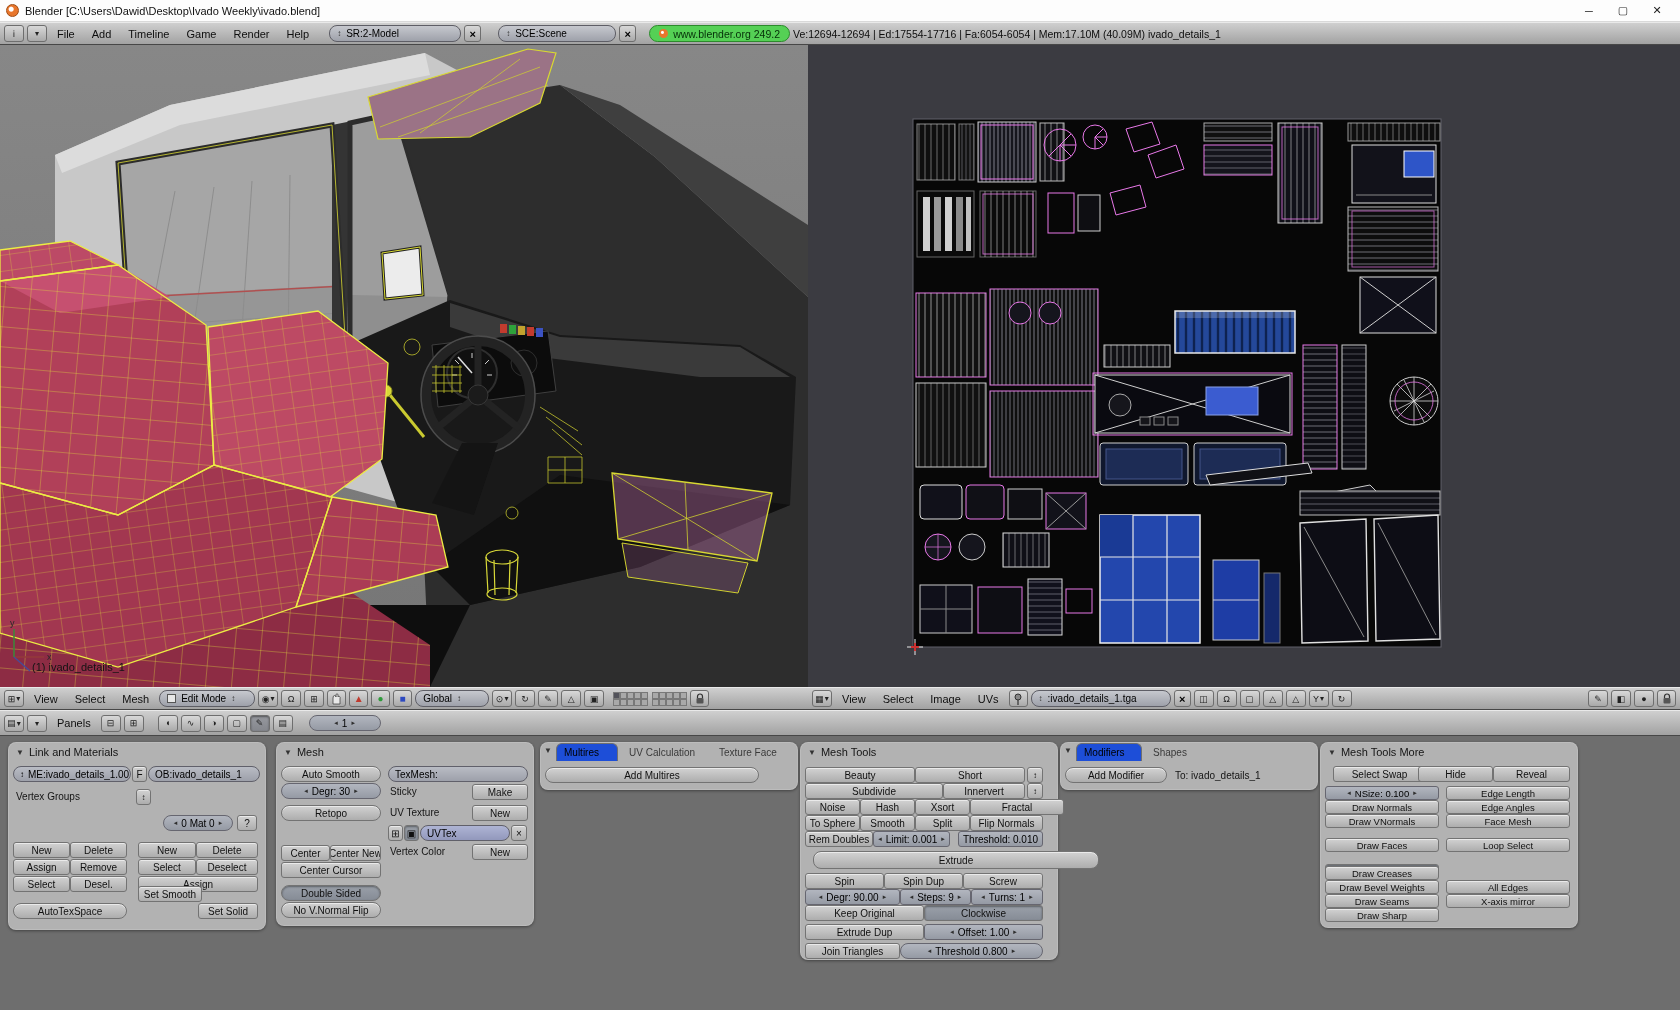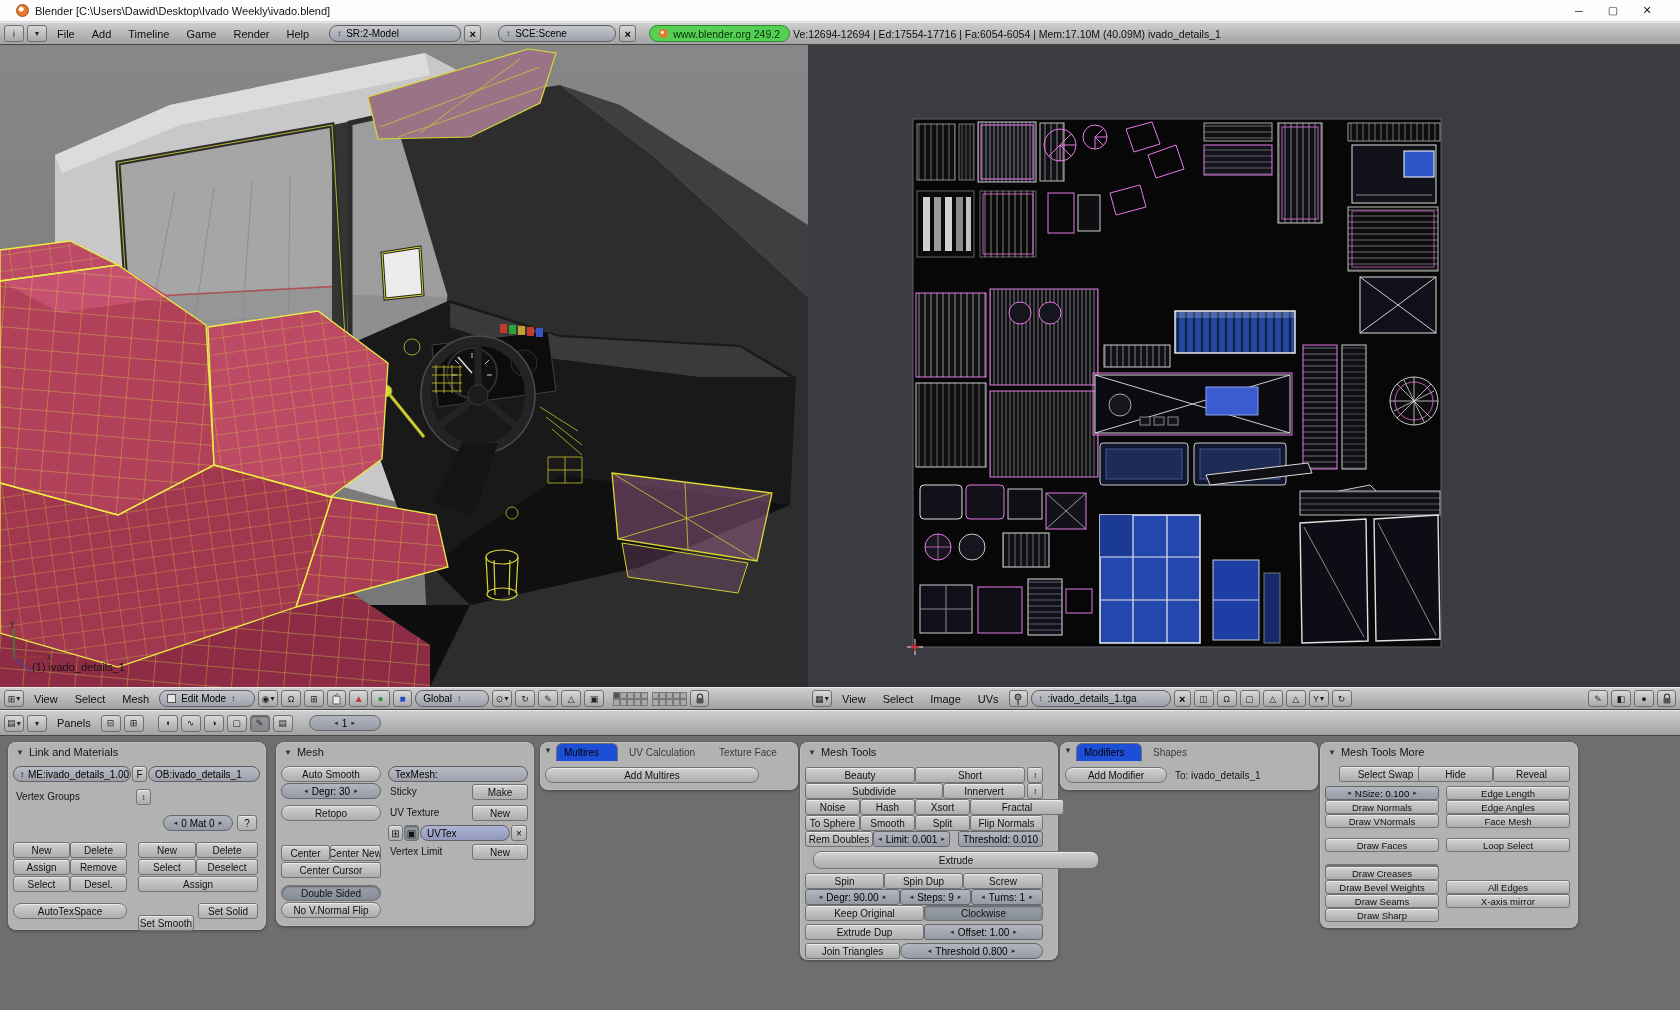--- a/index.html
+++ b/index.html
@@ -1,19 +1,19 @@
 <!DOCTYPE html>
 <html><head>
 <meta charset="utf-8">
 <style>
 *{margin:0;padding:0;box-sizing:border-box}
 html,body{width:1680px;height:1010px}
 body{position:relative;font-family:"Liberation Sans",sans-serif;font-size:11px;color:#000;background:#606060;overflow:hidden}
 
-#titlebar{position:absolute;top:0;left:0;width:1680px;height:22px;background:#fdfdfd;border-bottom:1px solid #d9d9d9;display:flex;align-items:center;padding:0 16px;gap:6px}
+#titlebar{position:absolute;top:0;left:0;width:1680px;height:22px;background:#fdfdfd;border-bottom:1px solid #d9d9d9;display:flex;align-items:center;padding:0 6px;gap:6px}
 .blogo{width:13px;height:13px;border-radius:50%;background:radial-gradient(circle at 38% 38%,#fff 0 2px,#e8762c 3px 100%);border:1px solid #a04a10}
 #titlebar .ttl{font-size:11px;color:#111}
 .wctl{margin-left:auto;display:flex}
 .wbtn{width:34px;height:21px;display:flex;align-items:center;justify-content:center;font-size:11px;color:#222}
 
 .strip{position:absolute;background:linear-gradient(#cfcfcf,#a2a2a2);border-top:1px solid #e9e9e9;border-bottom:1px solid #474747;display:flex;align-items:center;gap:3px;padding:0 4px}
 .mnu{padding:2px 7px;font-size:11px;color:#0e0e0e;white-space:nowrap}
 .ib{height:17px;min-width:20px;border:1px solid #6e6e6e;border-radius:3px;background:linear-gradient(#d8d8d8,#a9a9a9);display:flex;align-items:center;justify-content:center;font-size:9px;color:#222;gap:1px;padding:0 2px}
 .ib.on{background:linear-gradient(#97999f,#84868c);box-shadow:inset 0 1px 2px rgba(0,0,0,.45)}
 .dd{height:17px;border:1px solid #5e5e66;border-radius:8px;background:linear-gradient(#c6c8ce,#9ea1aa);display:flex;align-items:center;padding:0 7px;gap:5px;font-size:10px;white-space:nowrap}
@@ -540,21 +540,21 @@
     <div class="b" style="left:130px;top:100px;width:58px">New</div>
     <div class="b" style="left:188px;top:100px;width:62px">Delete</div>
     <div class="b" style="left:5px;top:117px;width:57px">Assign</div>
     <div class="b" style="left:62px;top:117px;width:57px">Remove</div>
     <div class="b" style="left:130px;top:117px;width:58px">Select</div>
     <div class="b" style="left:188px;top:117px;width:62px">Deselect</div>
     <div class="b" style="left:5px;top:134px;width:57px">Select</div>
     <div class="b" style="left:62px;top:134px;width:57px">Desel.</div>
     <div class="b" style="left:130px;top:134px;width:120px">Assign</div>
     <div class="b ro" style="left:5px;top:161px;width:114px">AutoTexSpace</div>
-    <div class="b" style="left:130px;top:173px;width:56px">Set Smooth</div>
+    <div class="b" style="left:130px;top:144px;width:64px">Set Smooth</div>
     <div class="b" style="left:190px;top:161px;width:60px">Set Solid</div>
   </div>
 
   <div class="panel" style="left:276px;top:6px;width:258px;height:184px">
     <div class="ptitle">
         <span class="ptri">▼</span>
         <span>Mesh</span>
       </div>
     <div class="b ro" style="left:5px;top:24px;width:100px">Auto Smooth</div>
     <div class="num" style="left:5px;top:41px;width:100px">
@@ -569,21 +569,21 @@
     <div class="plbl" style="left:114px;top:44px">Sticky</div>
     <div class="b" style="left:196px;top:42px;width:56px">Make</div>
     <div class="plbl" style="left:114px;top:65px">UV Texture</div>
     <div class="b" style="left:196px;top:63px;width:56px">New</div>
     <div class="b" style="left:112px;top:83px;width:15px">⊞</div>
     <div class="b on" style="left:128px;top:83px;width:15px">▣</div>
     <div class="fld" style="left:144px;top:83px;width:90px;background:linear-gradient(#aeb4d4,#9298bc)">
         <span>UVTex</span>
       </div>
     <div class="b" style="left:235px;top:83px;width:16px">×</div>
-    <div class="plbl" style="left:114px;top:104px">Vertex Limit</div>
+    <div class="plbl" style="left:114px;top:104px">Vertex Color</div>
     <div class="b" style="left:196px;top:102px;width:56px">New</div>
     <div class="b" style="left:5px;top:103px;width:49px">Center</div>
     <div class="b" style="left:54px;top:103px;width:51px">Center New</div>
     <div class="b" style="left:5px;top:120px;width:100px">Center Cursor</div>
     <div class="b ro on" style="left:5px;top:143px;width:100px">Double Sided</div>
     <div class="b ro" style="left:5px;top:160px;width:100px">No V.Normal Flip</div>
   </div>
 
   <div class="panel" style="left:540px;top:6px;width:258px;height:48px">
     <div class="ptitle" style="left:4px">
@@ -672,21 +672,21 @@
     <div class="tab off" style="left:86px;width:56px">Shapes</div>
     <div class="b ro" style="left:5px;top:25px;width:102px">Add Modifier</div>
     <div class="plbl" style="left:115px;top:28px">To: ivado_details_1</div>
   </div>
 
   <div class="panel" style="left:1320px;top:6px;width:258px;height:186px">
     <div class="ptitle">
         <span class="ptri">▼</span>
         <span>Mesh Tools More</span>
       </div>
-    <div class="b" style="left:19px;top:24px;width:93px">Select Swap</div>
+    <div class="b" style="left:13px;top:24px;width:93px">Select Swap</div>
     <div class="b" style="left:98px;top:24px;width:75px">Hide</div>
     <div class="b" style="left:173px;top:24px;width:77px">Reveal</div>
     <div class="num bsm" style="left:5px;top:44px;width:114px;border-radius:3px">
         <span class="ar">◂</span>
         <span>NSize: 0.100</span>
         <span class="ar">▸</span>
       </div>
     <div class="b bsm" style="left:126px;top:44px;width:124px">Edge Length</div>
     <div class="b bsm" style="left:5px;top:58px;width:114px">Draw Normals</div>
     <div class="b bsm" style="left:126px;top:58px;width:124px">Edge Angles</div>

